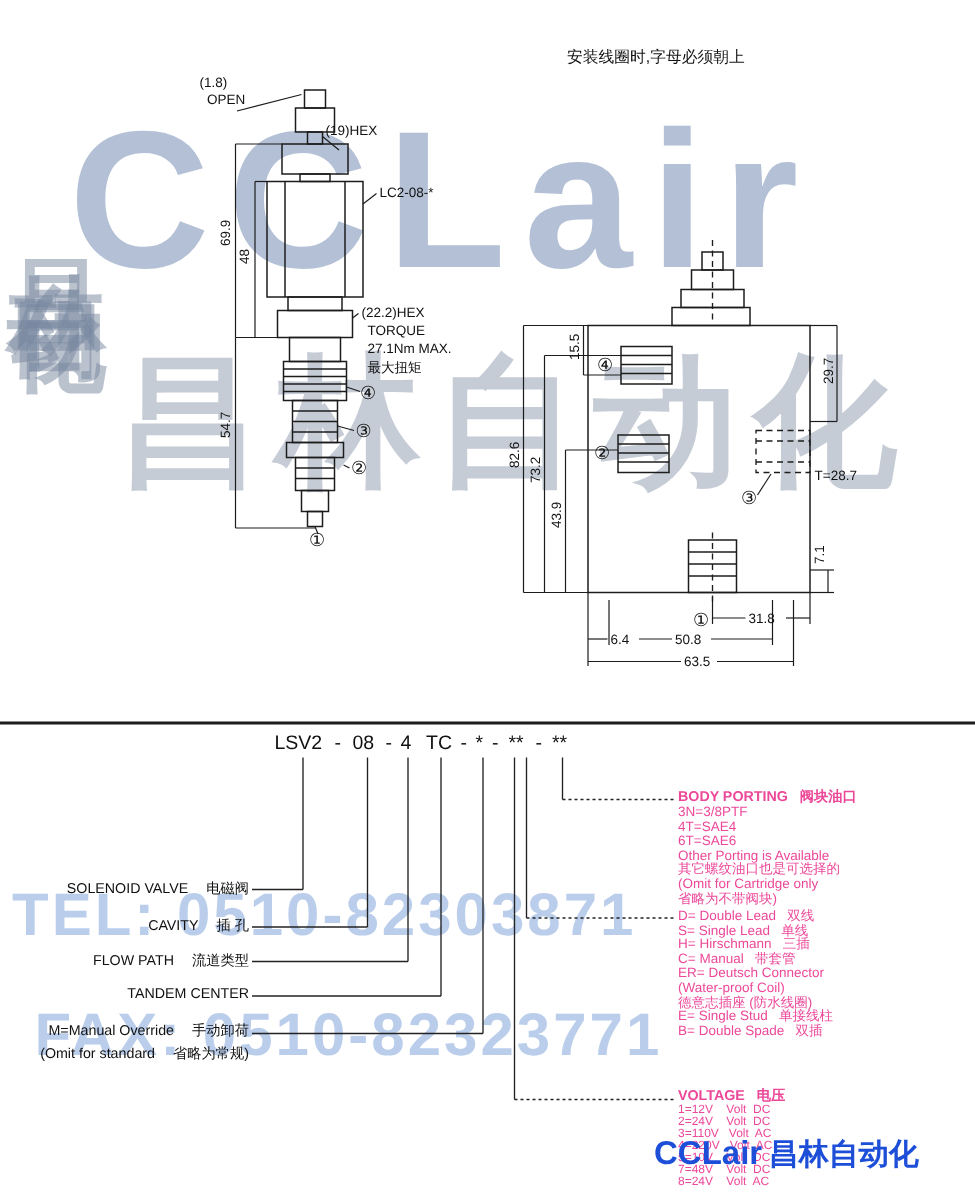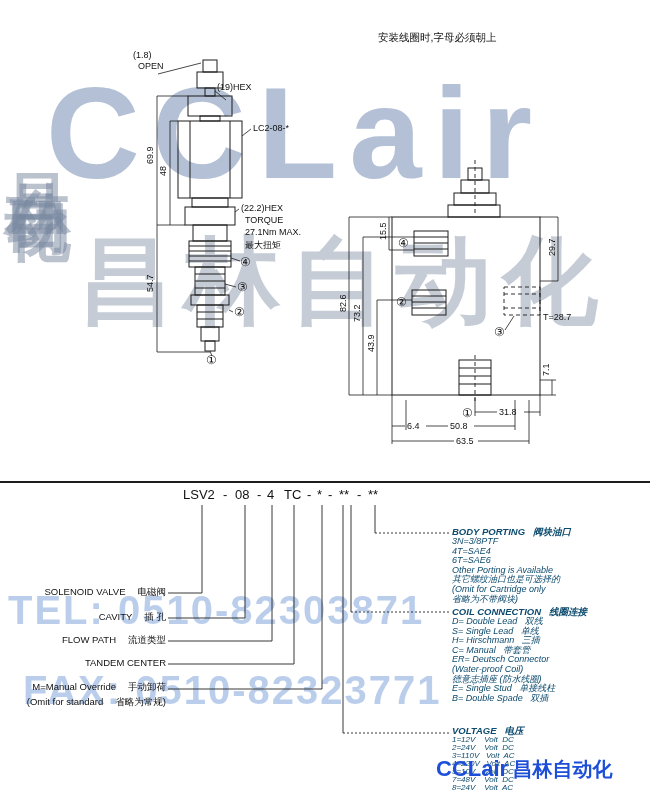--- a/index.html
+++ b/index.html
@@ -29,21 +29,21 @@
 
   
   .connectors { position:absolute; top:480px; left:0; z-index:3; }
 
   
   .ll { position:absolute; left:0; width:166px; text-align:right; font-size:9.5px; color:#111; z-index:4; white-space:nowrap; }
   .gap { display:inline-block; width:12px; }
   .gap2 { display:inline-block; width:8px; }
 
   
-  .rb { position:absolute; left:452px; width:196px; color:#0c4a6e; z-index:4;font-style:italic; }
+  .rb { position:absolute; left:452px; width:196px; color:#ec4899; z-index:4; }
   .rb-title { font-size:9.5px; font-weight:bold; line-height:11px; white-space:pre; }
   .rb-line { font-size:9px; line-height:9.6px; white-space:pre; }
   .rb-voltage .rb-line { font-size:8px; line-height:8px; }
   .rb-voltage .rb-title { line-height:10px; }
 
   
   .footer { position:absolute; top:756px; left:436px; z-index:5; white-space:nowrap; color:#1d4ed8; }
   .footer .f-en { font-size:22px; font-weight:bold; }
   .footer .f-cn { font-size:20px; font-weight:bold; }
 </style>
@@ -260,21 +260,20 @@
     <div class="rb-line">3N=3/8PTF</div>
     <div class="rb-line">4T=SAE4</div>
     <div class="rb-line">6T=SAE6</div>
     <div class="rb-line">Other Porting is Available</div>
     <div class="rb-line">其它螺纹油口也是可选择的</div>
     <div class="rb-line">(Omit for Cartridge only</div>
     <div class="rb-line">省略为不带阀块)</div>
   </div>
 
   <div class="rb" style="top:606px">
-    <div class="rb-title"><span>COIL CONNECTION</span><span class="gap2"></span><span>线圈连接</span></div>
     <div class="rb-line">D= Double Lead   双线</div>
     <div class="rb-line">S= Single Lead   单线</div>
     <div class="rb-line">H= Hirschmann   三插</div>
     <div class="rb-line">C= Manual   带套管</div>
     <div class="rb-line">ER= Deutsch Connector</div>
     <div class="rb-line">(Water-proof Coil)</div>
     <div class="rb-line">德意志插座 (防水线圈)</div>
     <div class="rb-line">E= Single Stud   单接线柱</div>
     <div class="rb-line">B= Double Spade   双插</div>
   </div>

